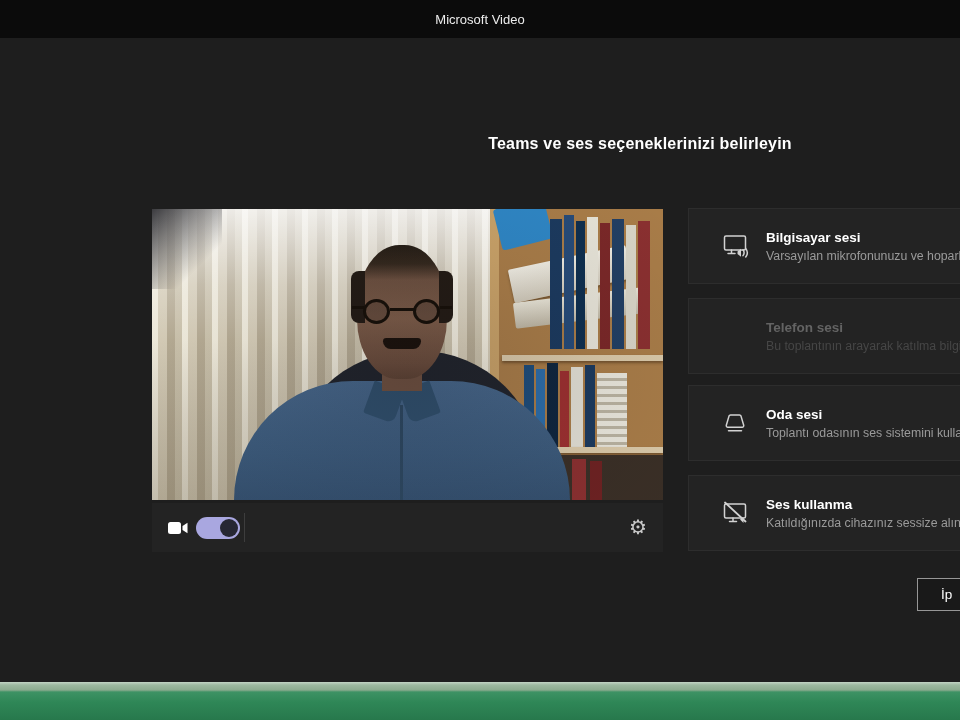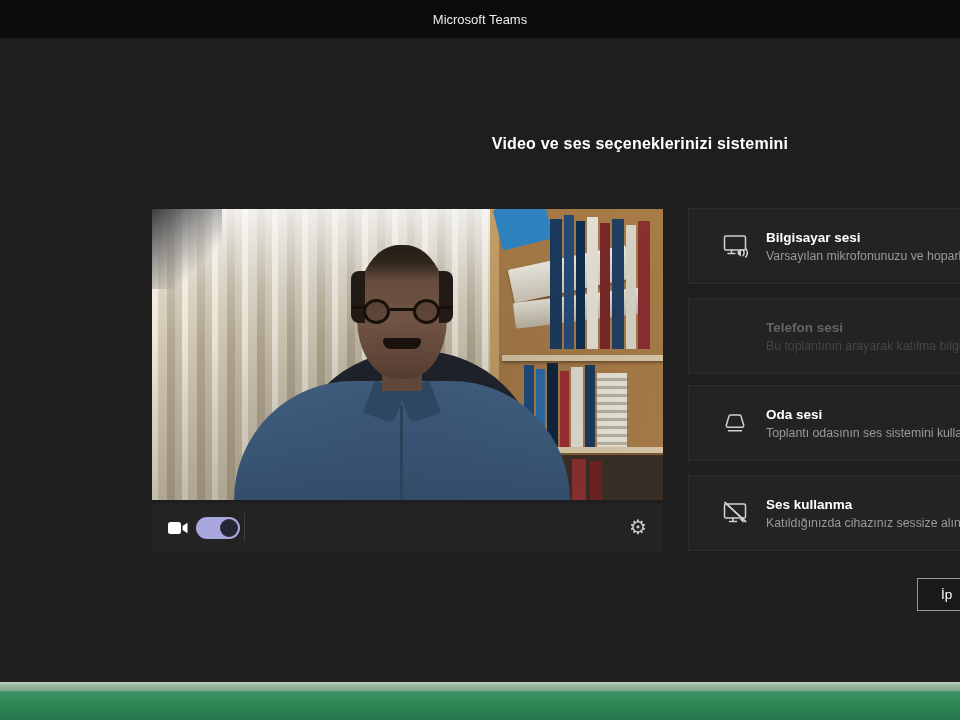--- a/index.html
+++ b/index.html
@@ -81,24 +81,24 @@
   
   .taskbar { position:absolute; left:0; top:682px; width:960px; height:38px;
     background:linear-gradient(180deg,#c3d4c5 0,#9db9a0 3px,#8cab8f 8px,#3d9264 10px,#2f8757 20px,#27784c 38px); }
 
   svg { display:block; }
 </style>
 </head>
 <body>
 
 <div class="titlebar">
-  <span>Microsoft Teams</span>
-</div>
-
-<div class="heading">Video ve ses seçeneklerinizi sistemini</div>
+  <span>Microsoft Video</span>
+</div>
+
+<div class="heading">Teams ve ses seçeneklerinizi belirleyin</div>
 
 <div class="video">
   <div class="blinds"></div>
   <div class="blinds-light"></div>
   <div class="corner-shadow"></div>
   <div class="shelf"></div>
   <div class="shelf-frame"></div>
   <div class="binder"></div>
   <div class="papers1"></div>
   <div class="papers2"></div>

